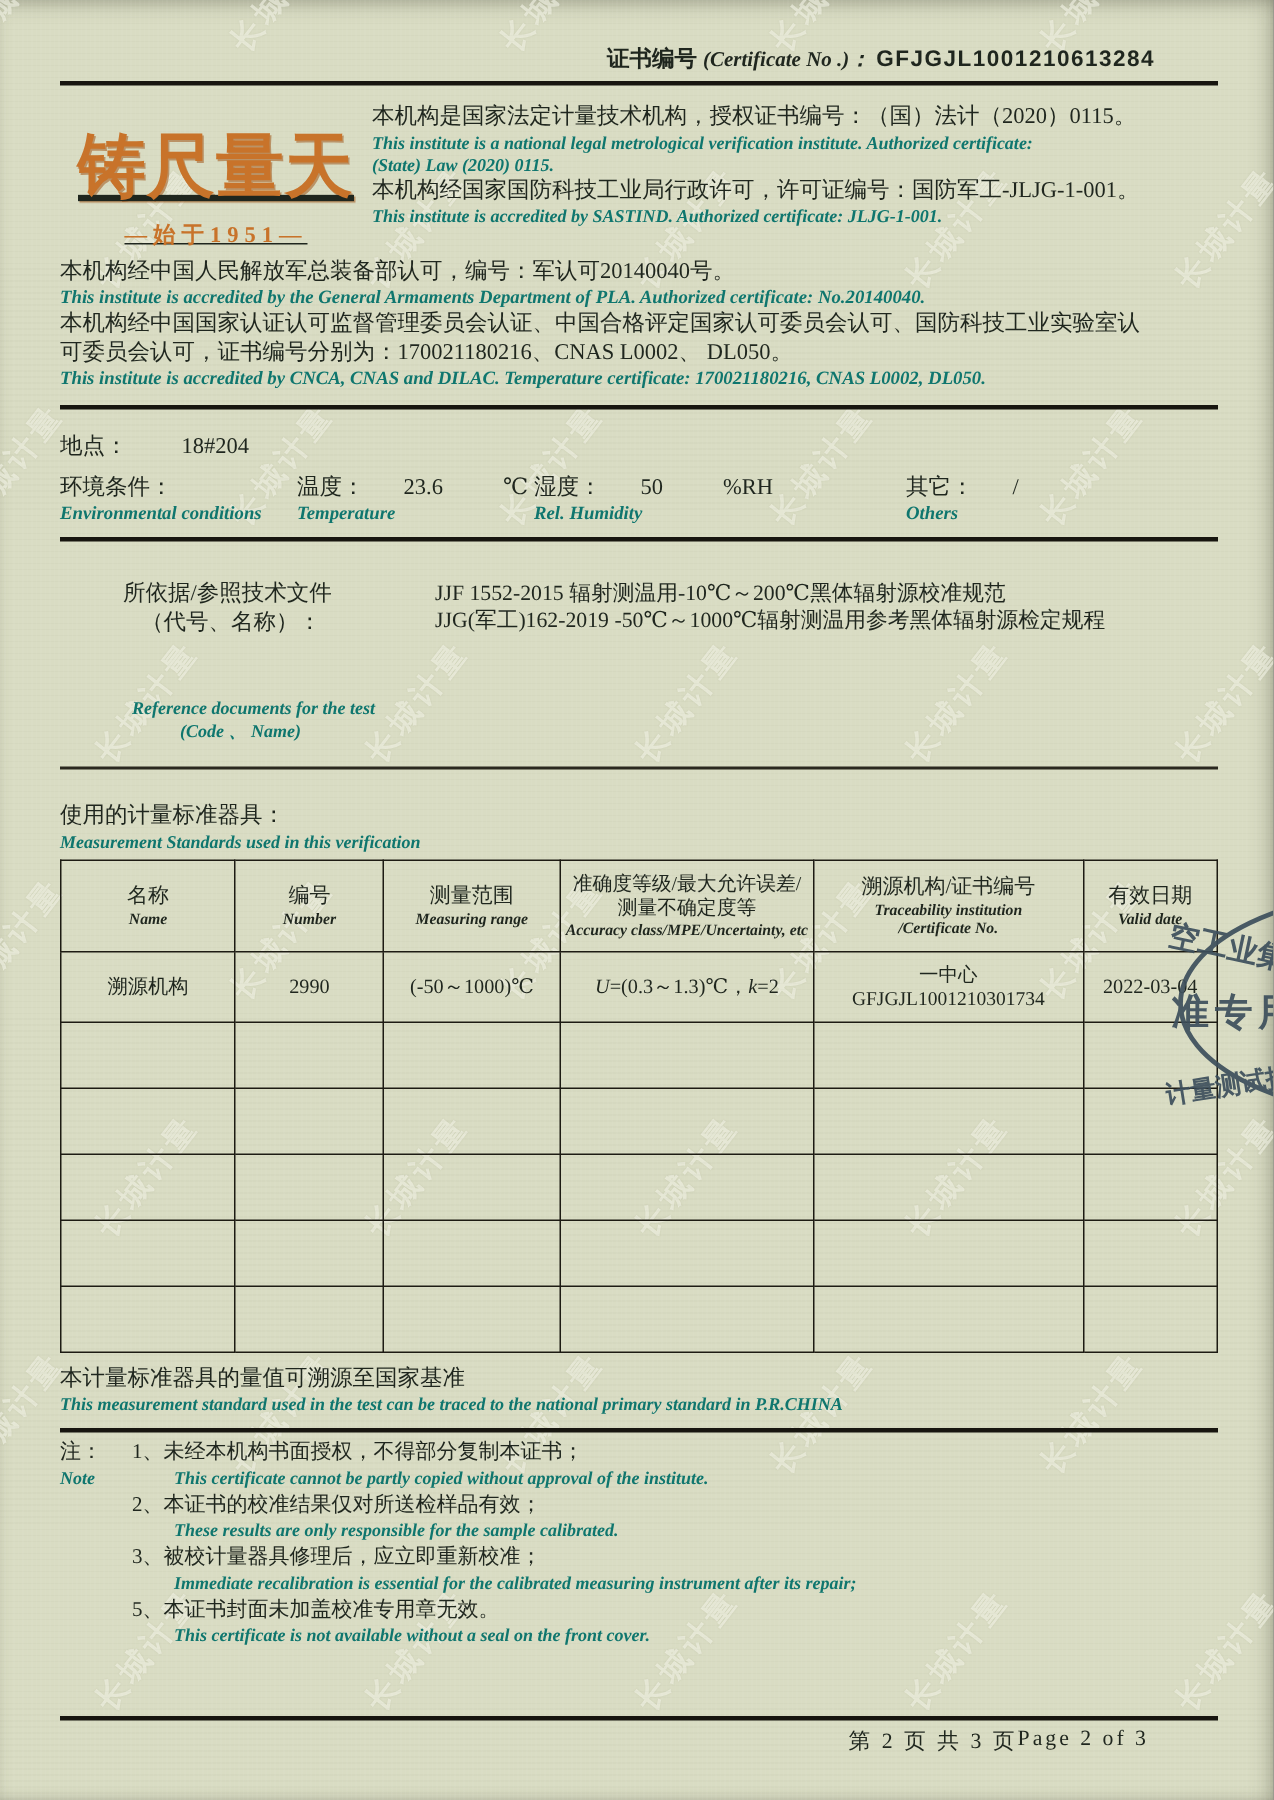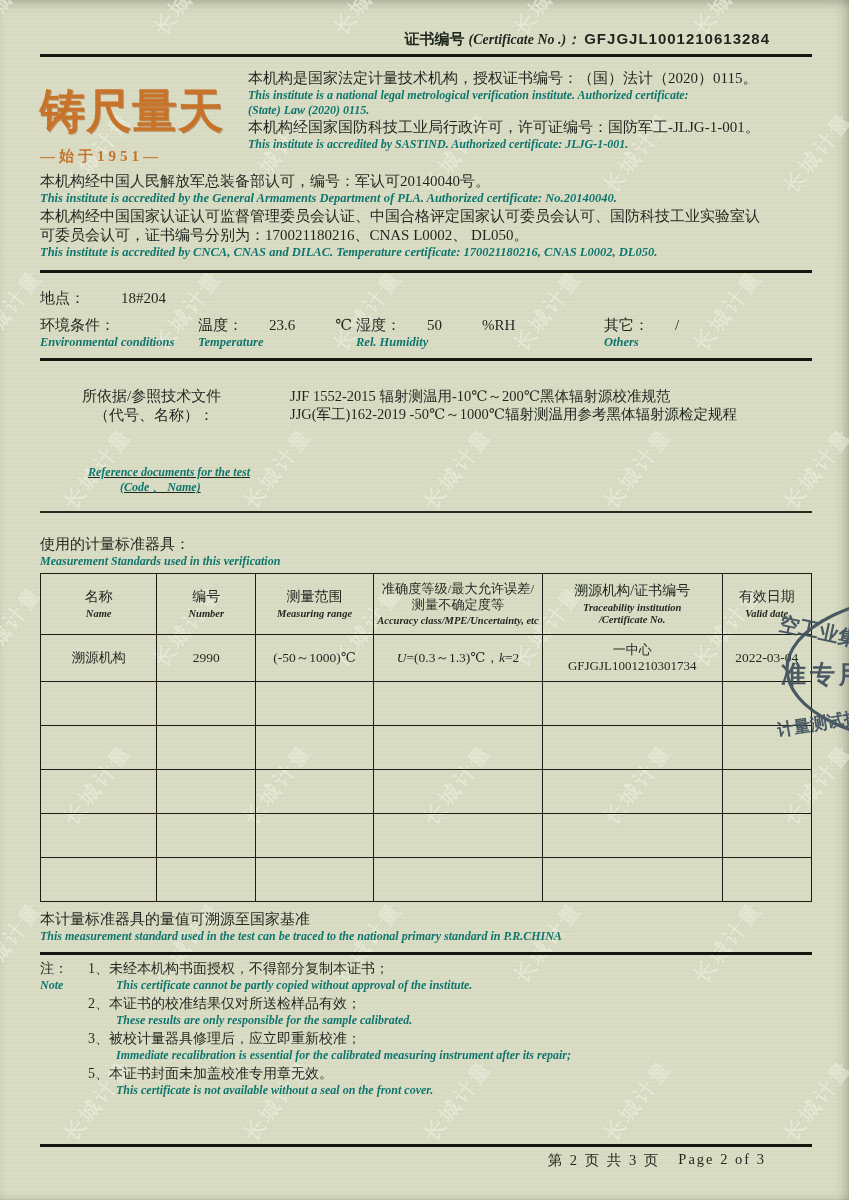--- a/index.html
+++ b/index.html
@@ -30,41 +30,41 @@
 
   .cert-head{margin-top:30px;display:flex;justify-content:flex-end;align-items:baseline;padding-right:42px;gap:4px;}
   .cert-head .lbl-cn{font-size:15px;font-weight:bold;}
   .cert-head .lbl-en{font-size:14px;font-style:italic;font-weight:bold;}
   .cert-head .val{font-size:15px;font-weight:bold;letter-spacing:1px;font-family:"Liberation Sans","DejaVu Sans",sans-serif;}
 
   .rule{height:3px;background:#17150f;margin-top:5px;}
   .rule-thin{height:1.5px;background:#2a281f;}
 
   .brand-row{display:flex;margin-top:10px;}
-  .logo{width:208px;flex:0 0 208px;padding-top:14px;}
+  .logo{width:208px;flex:0 0 208px;text-align:center;padding-top:14px;text-decoration:underline;}
   .calli{
     font-size:45px;font-weight:bold;color:#c8732a;letter-spacing:1px;white-space:nowrap;
     text-shadow:1px 1px 0 rgba(160,85,25,.55);transform:scaleY(1.05);
   }
   .tagline{margin-top:6px;color:#c8732a;font-size:15px;font-weight:bold;letter-spacing:4px;white-space:nowrap;}
   .brand-text{flex:1;padding-top:2px;}
   .brand-text .en{font-size:12px;}
 
   .accred2{margin-top:6px;}
 
   .sec-loc{margin-top:16px;}
   .loc-row{display:flex;gap:36px;align-items:baseline;}
   .env-grid{display:grid;grid-template-columns:158px 158px 248px auto;margin-top:8px;}
   .env-grid .pair{display:flex;gap:26px;align-items:baseline;}
   .env-grid .unit{margin-left:14px;}
 
   .ref-grid{display:grid;grid-template-columns:250px auto;margin-top:26px;}
   .ref-label{padding-left:42px;}
   .ref-label .l2{padding-left:12px;}
-  .ref-en{margin-top:40px;padding-left:48px;text-decoration:underline;}
+  .ref-en{margin-top:40px;padding-left:48px;}
   .ref-en .l2{padding-left:32px;}
 
   .std-title{margin-top:22px;}
   .std-title .cn{font-size:15px;}
   .std-title .en{font-size:12px;}
 
   table.std{width:100%;border-collapse:collapse;margin-top:4px;table-layout:fixed;}
   table.std,.std td{border:1.6px solid #1d1b13;}
   .std td{padding:2px 3px;text-align:center;vertical-align:middle;overflow:hidden;}
   .std tr.hdr td{height:56px;}
@@ -80,21 +80,21 @@
   .statement{margin-top:8px;}
   .statement .en{font-size:12px;}
 
   .notes{display:flex;margin-top:5px;gap:6px;}
   .notes-label{width:42px;flex:0 0 42px;}
   .note-item .cn{font-size:14px;}
   .note-item .en{font-size:12px;margin-left:28px;margin-bottom:1px;}
   .note-item{margin-bottom:2px;}
 
   .footer{position:absolute;left:40px;right:37px;top:1144px;}
-  .footer .pg{display:flex;justify-content:flex-end;gap:18px;padding-right:46px;margin-top:4px;}
+  .footer .pg{display:flex;justify-content:flex-end;padding-right:46px;margin-top:4px;}
   .footer .pg span{font-size:14.5px;letter-spacing:2px;}
 
   .seal{position:absolute;right:0;top:583px;width:72px;height:172px;z-index:3;opacity:.92;}
 </style>
 </head>
 <body>
 
 <div class="page">
   <div class="wm-layer">
       <span class="wm" style="left: -40px; top: -20px;">长城计量</span>

